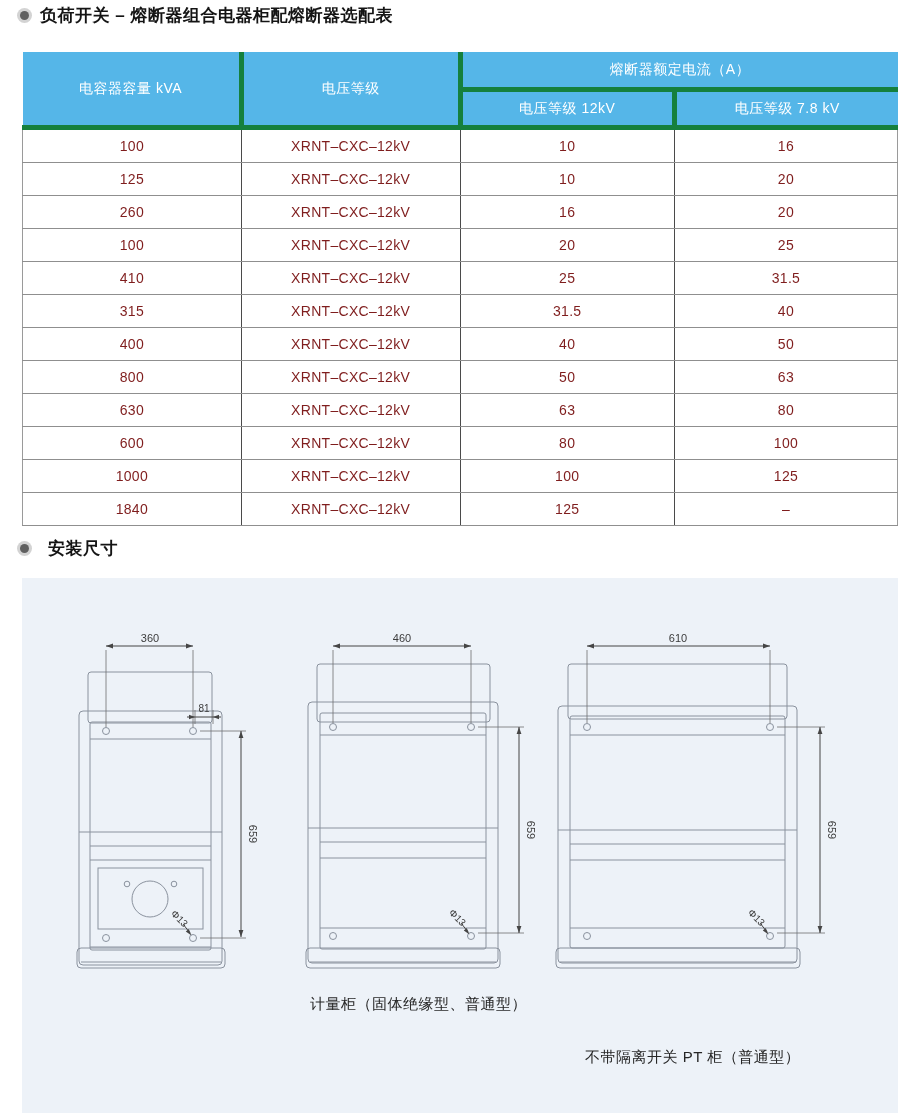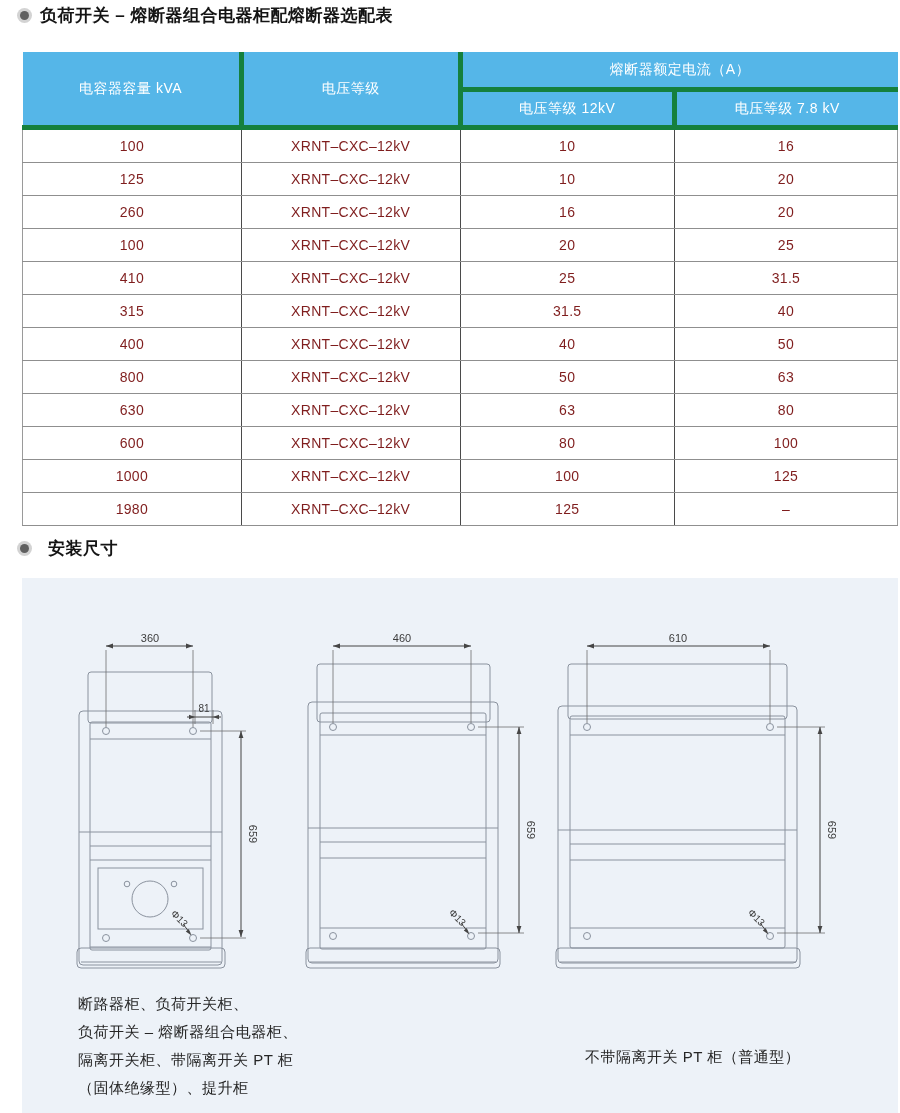--- a/index.html
+++ b/index.html
@@ -123,21 +123,21 @@
         <td>80</td>
         <td>100</td>
       </tr>
       <tr>
         <td>1000</td>
         <td>XRNT–CXC–12kV</td>
         <td>100</td>
         <td>125</td>
       </tr>
       <tr>
-        <td>1980</td>
+        <td>1840</td>
         <td>XRNT–CXC–12kV</td>
         <td>125</td>
         <td>–</td>
       </tr>
     </tbody>
   </table>
 
   <div class="sec-title" style="top:537px;gap:19px;">
     <span class="bullet"></span>
     <span>安装尺寸</span>
@@ -274,19 +274,16 @@
       <polygon points="820,933 817.6,926 822.4,926"></polygon>
       <polygon points="768.5,934.5 762.8,930.4 765.8,927.9"></polygon>
     </g>
     <g font-size="11" fill="#3c3c3c">
       <text x="678" y="642" text-anchor="middle">610</text>
       <text x="828" y="830" text-anchor="middle" transform="rotate(90 828 830)">659</text>
       <text x="754" y="920" text-anchor="middle" font-size="10" transform="rotate(45 754 920)">Φ13</text>
     </g>
   </svg>
 
-  <div class="caption" style="left:78px;top:990px;">断路器柜、负荷开关柜、
-负荷开关 – 熔断器组合电器柜、
-隔离开关柜、带隔离开关 PT 柜
-（固体绝缘型）、提升柜</div>
+  <div class="caption" style="left:310px;top:990px;">计量柜（固体绝缘型、普通型）</div>
   <div class="caption" style="left:585px;top:1043px;">不带隔离开关 PT 柜（普通型）</div>
 
 </div>
 
 </body></html>

